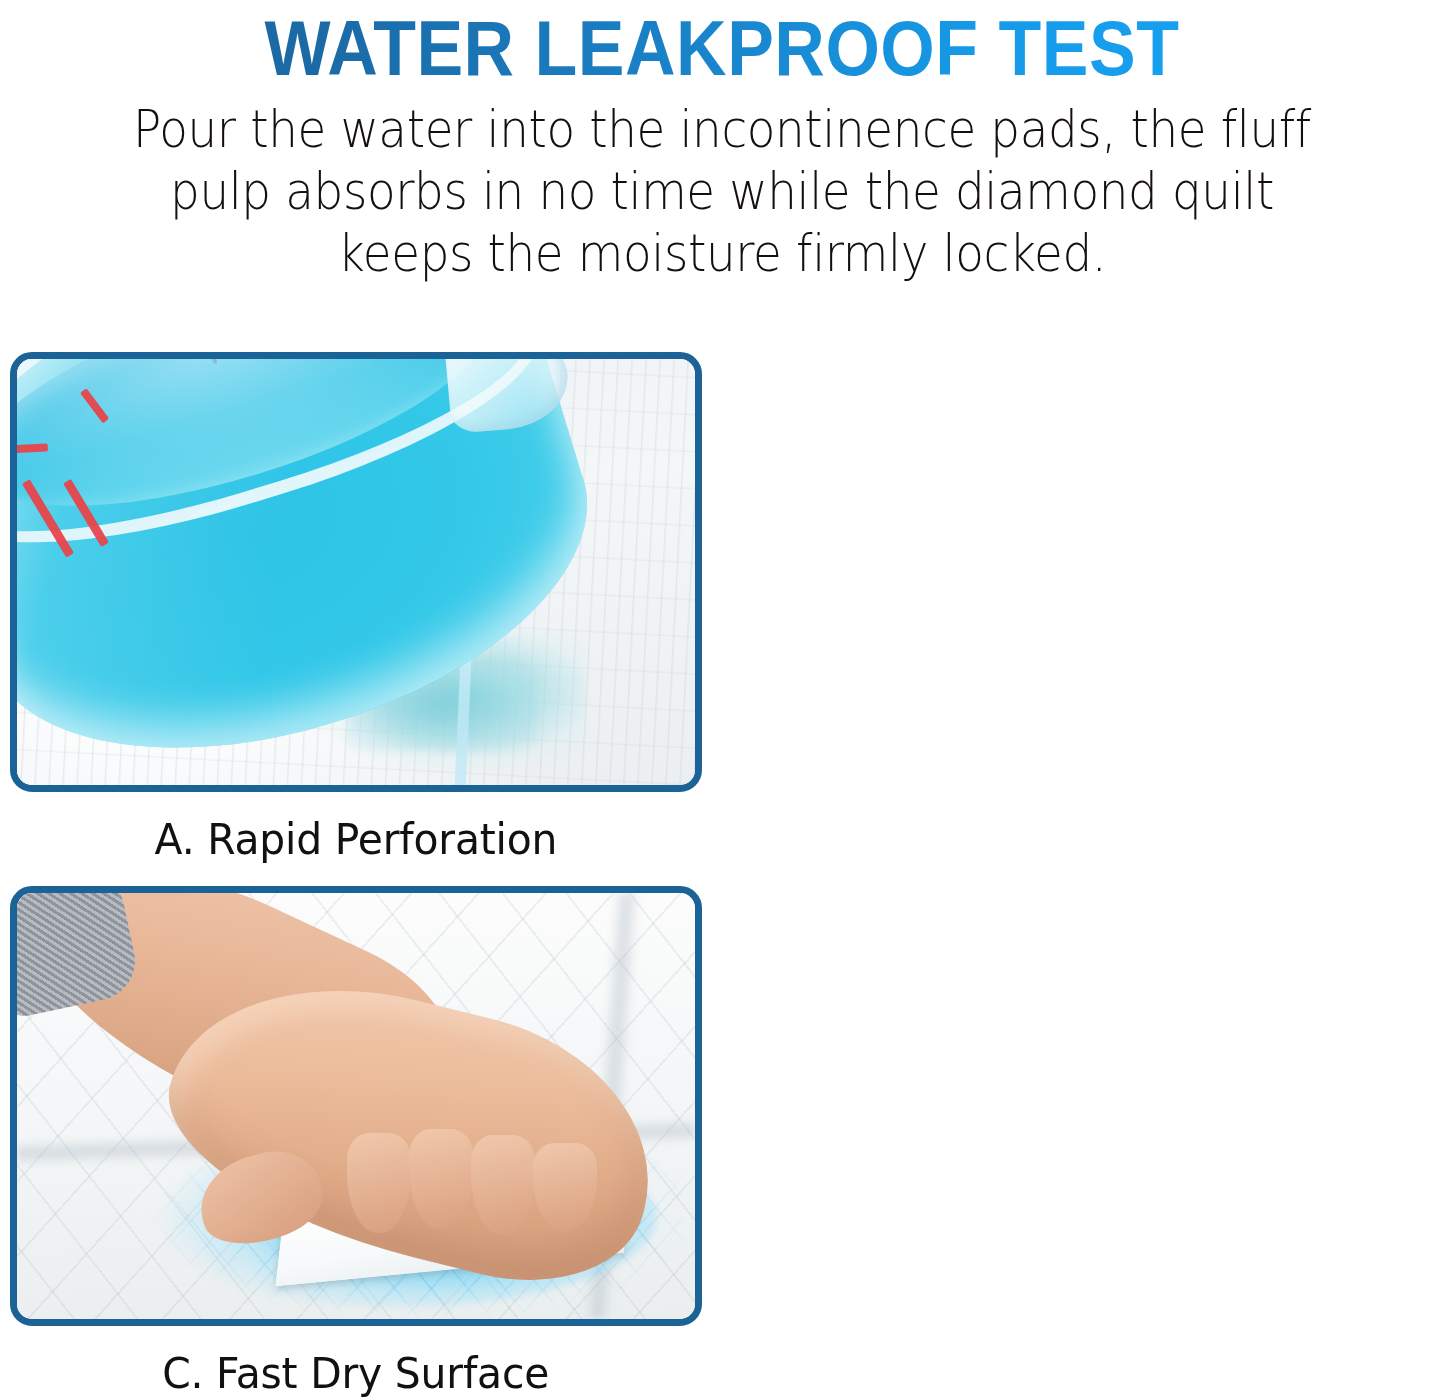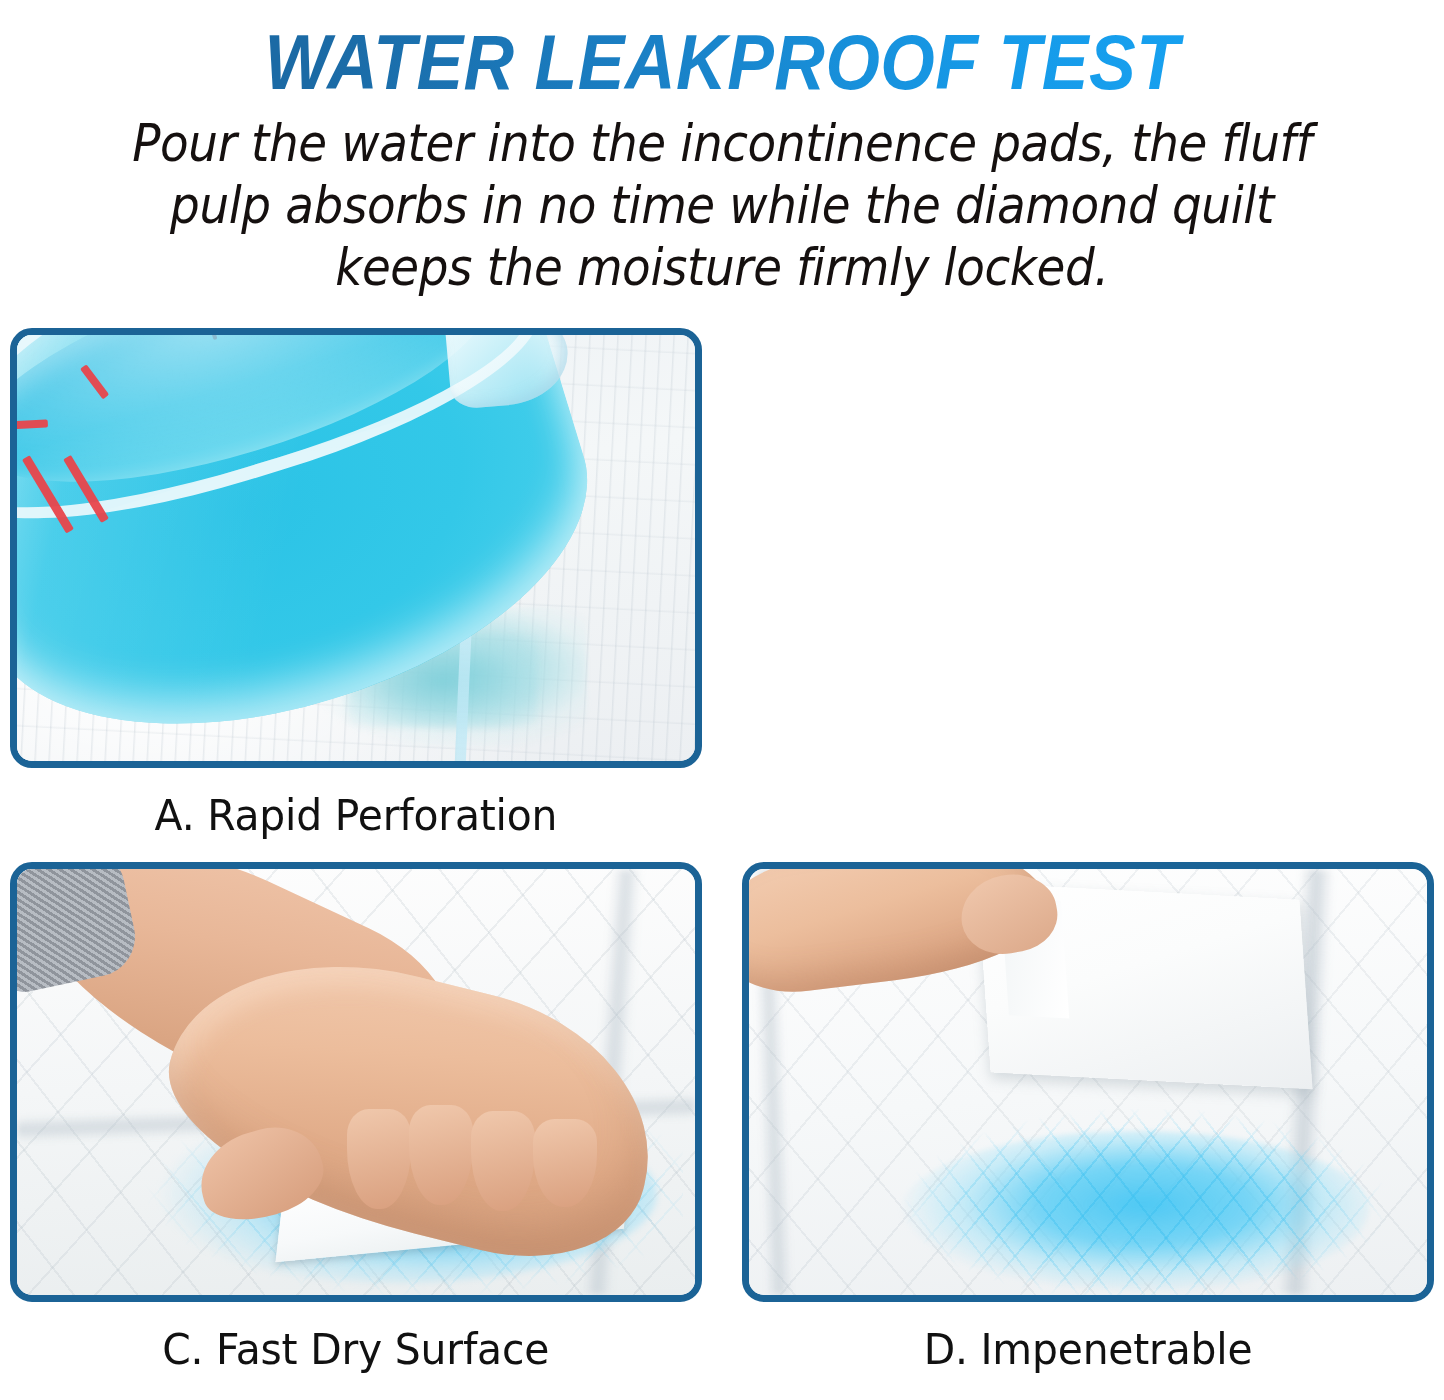--- a/index.html
+++ b/index.html
@@ -11,23 +11,22 @@
     width: 1444px;
     height: 1400px;
     font-family: "Liberation Sans", sans-serif;
     overflow: hidden;
     position: relative;
   }
 
   
   .header {
     width: 1444px;
-    padding-top: 16px;
+    padding-top: 2px;
     text-align: center;
-    font-style: italic;
   }
   .title {
     font-family: "Liberation Sans", sans-serif;
     font-size: 70px;
     font-weight: bold;
     letter-spacing: 0.5px;
     line-height: 82px;
     margin: 0;
     transform: scaleY(1.12);
     transform-origin: top center;
@@ -47,21 +46,21 @@
     line-height: 62px;
     color: #15100f;
     letter-spacing: -0.4px;
     transform: scaleX(0.90);
     transform-origin: top center;
   }
 
   
   .grid {
     position: absolute;
-    top: 328px;
+    top: 352px;
     left: 0;
     width: 1444px;
   }
   .row {
     display: flex;
     justify-content: space-between;
     width: 1444px;
   }
   .cell {
     width: 712px;
@@ -361,30 +360,15 @@
         <div class="pC-fingers">
           <i style="left:0px; top:4px;"></i>
           <i style="left:62px; top:0px;"></i>
           <i style="left:124px; top:6px;"></i>
           <i style="left:186px; top:14px; height:88px;"></i>
         </div>
       </div>
       <div class="caption">C. Fast Dry Surface</div>
     </div>
 
-    <div class="cell">
-      <div class="photo">
-        <div class="pD-bg"></div>
-        <div class="pD-quilt"></div>
-        <div class="pD-edge"></div>
-        <div class="pD-edge2"></div>
-        <div class="pD-stain"></div>
-        <div class="pD-stain-fringe"></div>
-        <div class="pD-tissue"></div>
-        <div class="pD-tissue-fold"></div>
-        <div class="pD-hand"></div>
-        <div class="pD-knuckle"></div>
-      </div>
-      <div class="caption">D. Impenetrable</div>
-    </div>
 
   </div>
 </div>
 
 </body></html>

